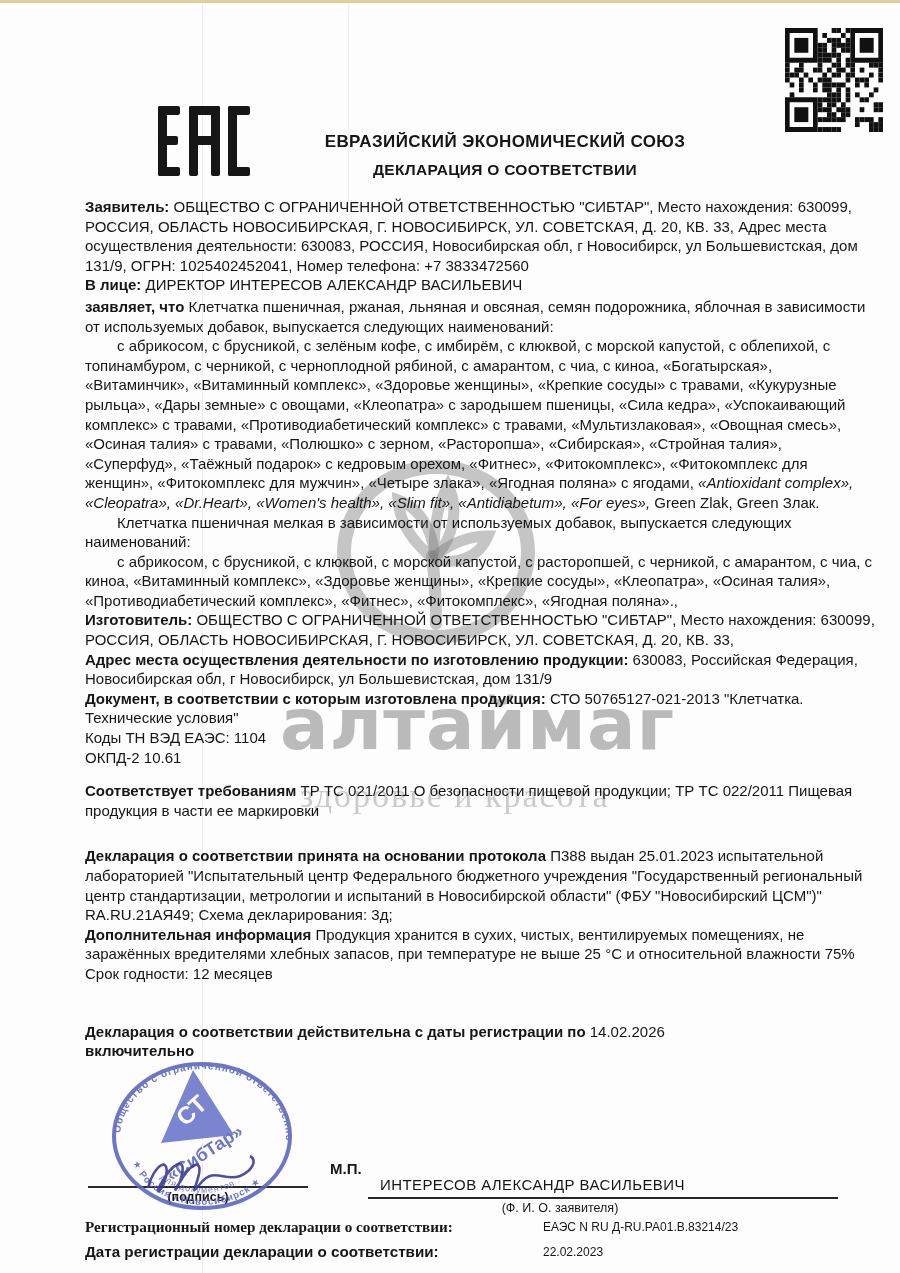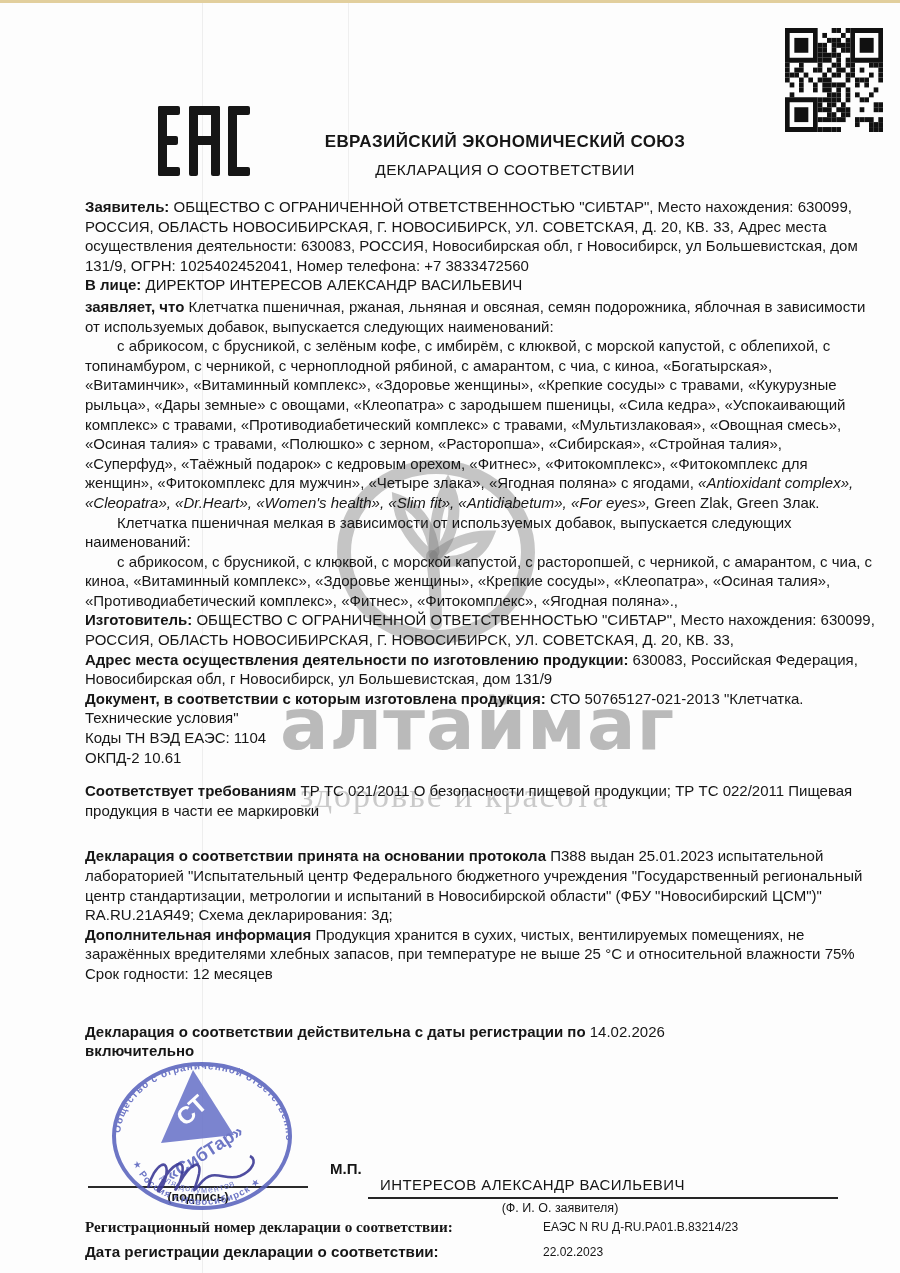--- a/index.html
+++ b/index.html
@@ -2,21 +2,21 @@
 <html><head>
 <meta charset="utf-8">
 <style>
   html,body{margin:0;padding:0;background:#ffffff;}
   #page{position:relative;width:900px;height:1273px;background:#fdfdfd;overflow:hidden;
         font-family:"Liberation Sans","DejaVu Sans",sans-serif;color:#161616;}
   .artifact{position:absolute;pointer-events:none;}
   
   #hdr{position:absolute;left:120px;top:132px;width:770px;text-align:center;z-index:2;}
   #hdr .t1{font-size:17px;font-weight:bold;letter-spacing:.4px;}
-  #hdr .t2{font-size:15.5px;font-weight:normal;margin-top:9px;letter-spacing:.3px;}
+  #hdr .t2{font-size:15.5px;font-weight:bold;margin-top:9px;letter-spacing:.3px;}
   
   #doc-body{position:absolute;left:85px;top:197px;width:792px;z-index:2;
             font-size:15px;line-height:19.6px;text-align:left;}
   .para{margin:0;}
   .para.indent{text-indent:32px;}
   .seg-b{font-weight:bold;}
   .seg-i{font-style:italic;}
   
   .wm{position:absolute;z-index:1;pointer-events:none;}
   #wm-brand{left:280px;top:682px;font-size:72px;font-weight:bold;letter-spacing:1px;

